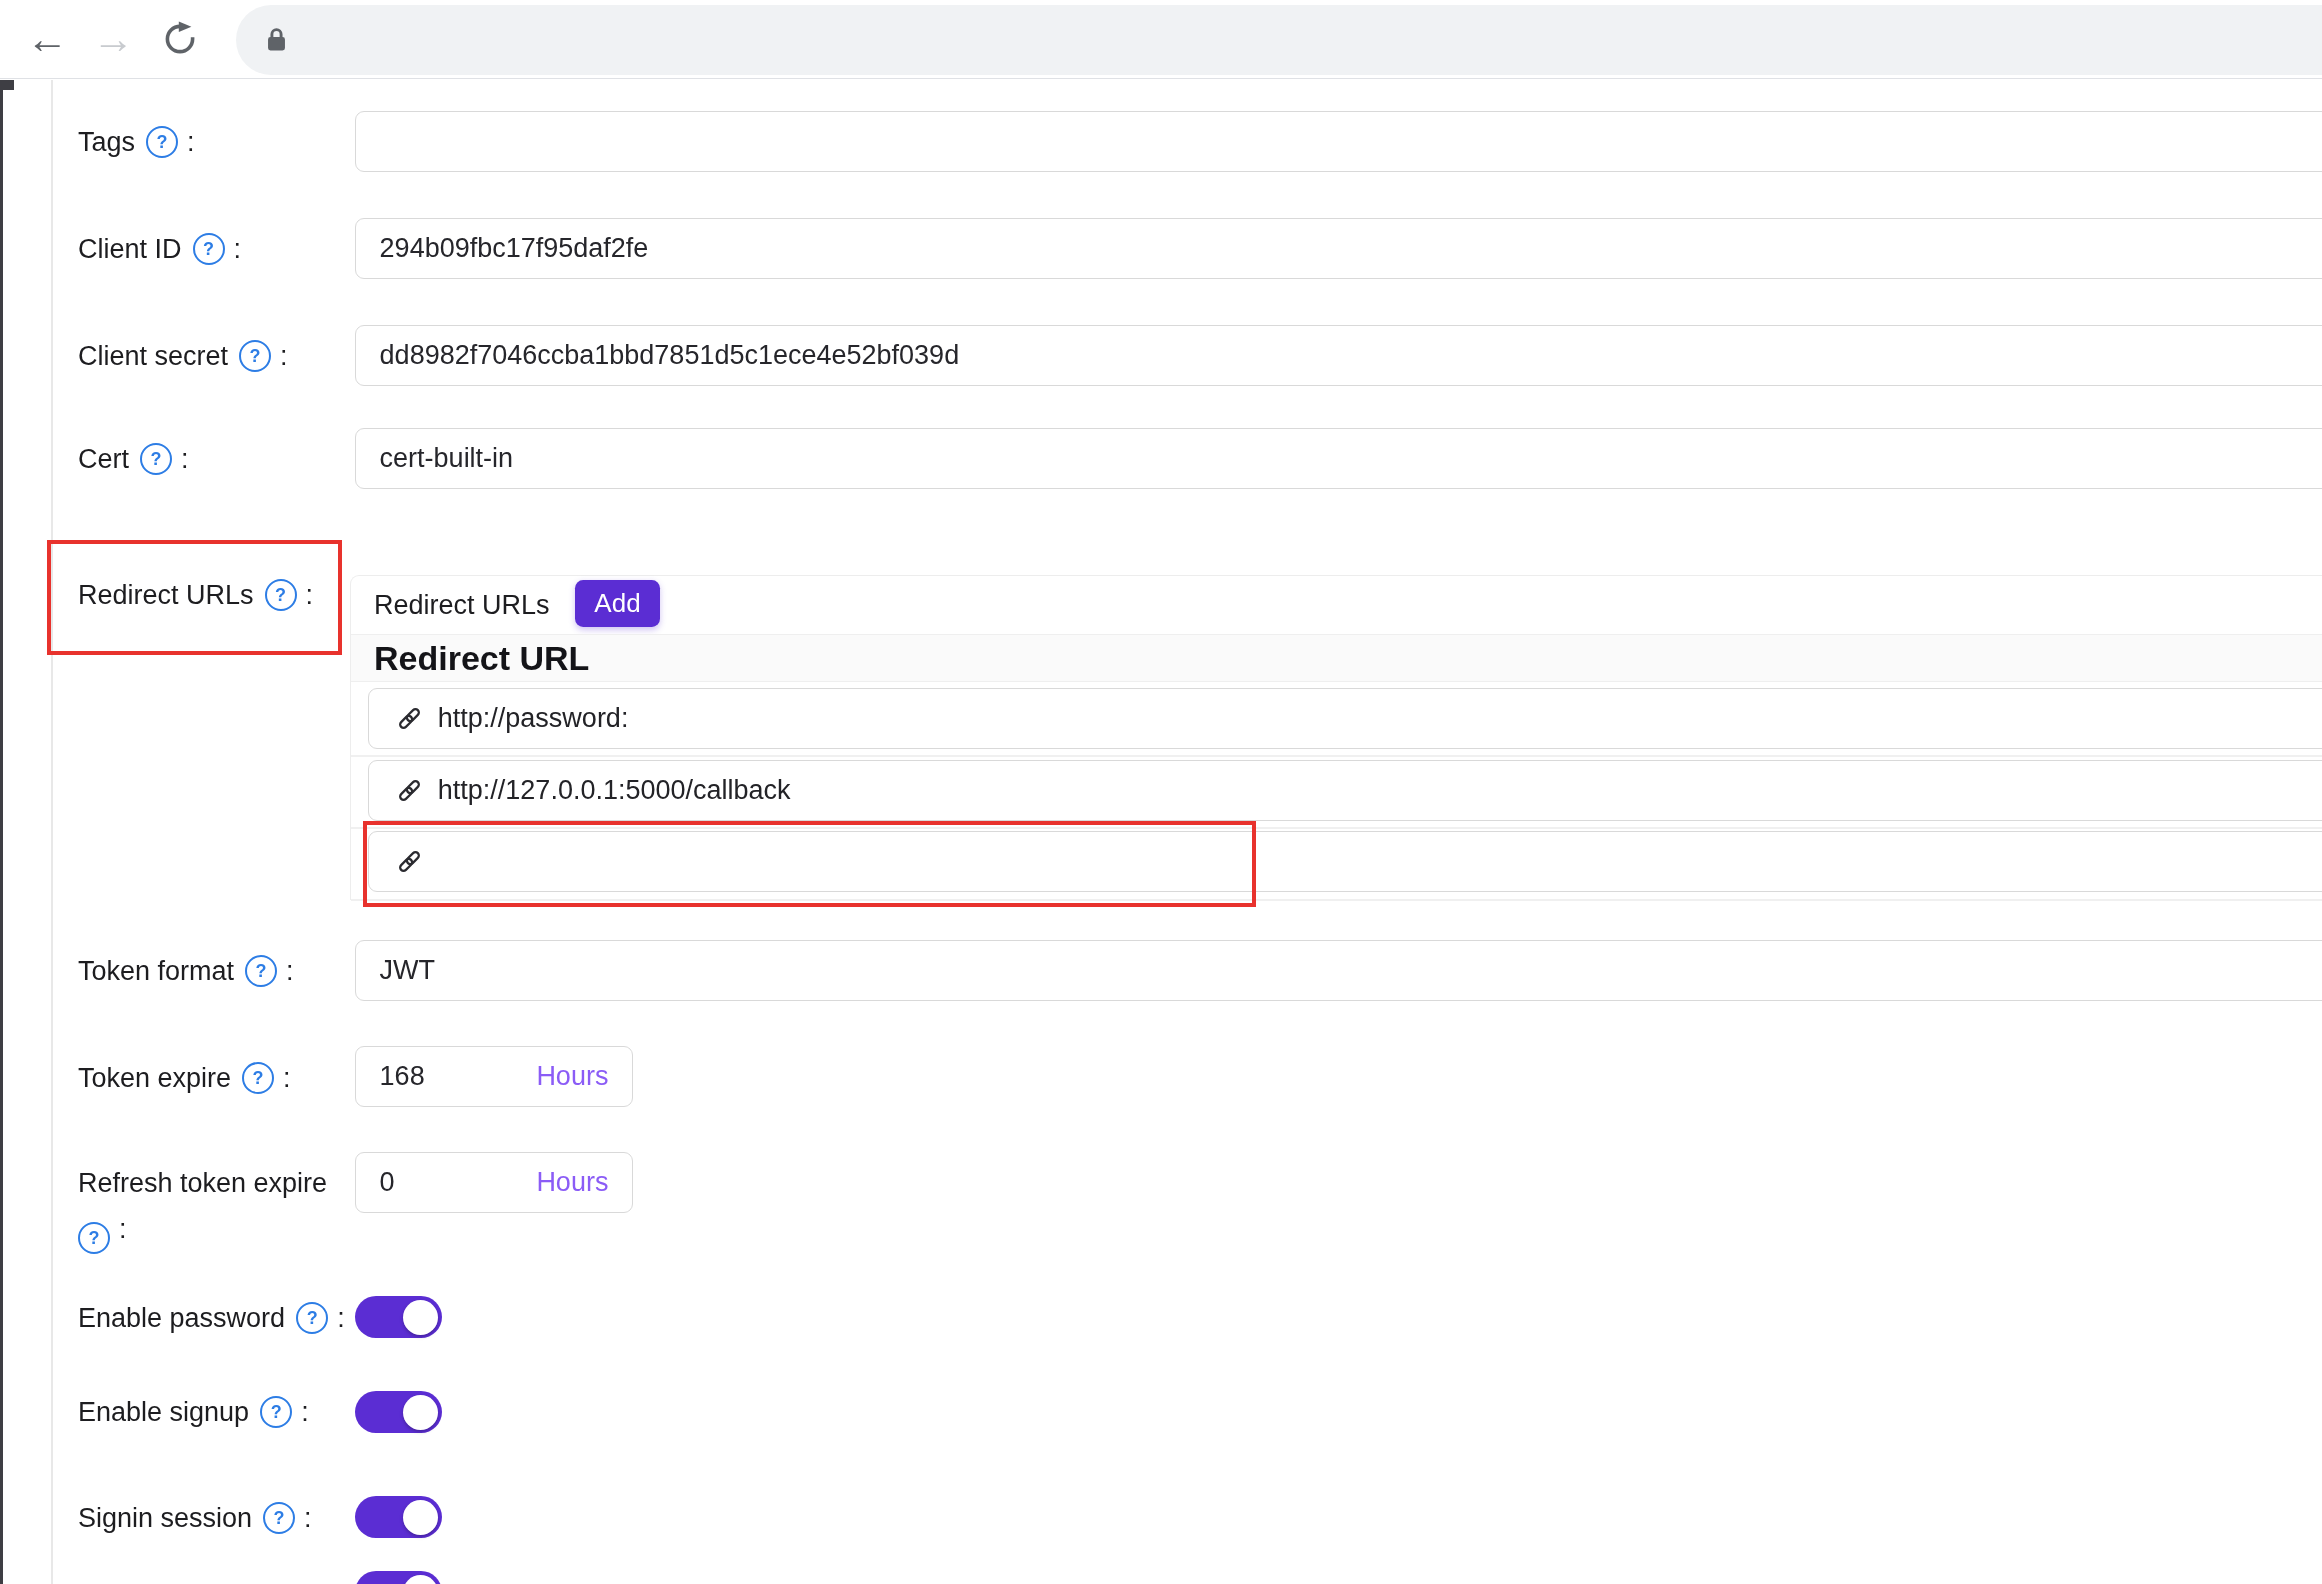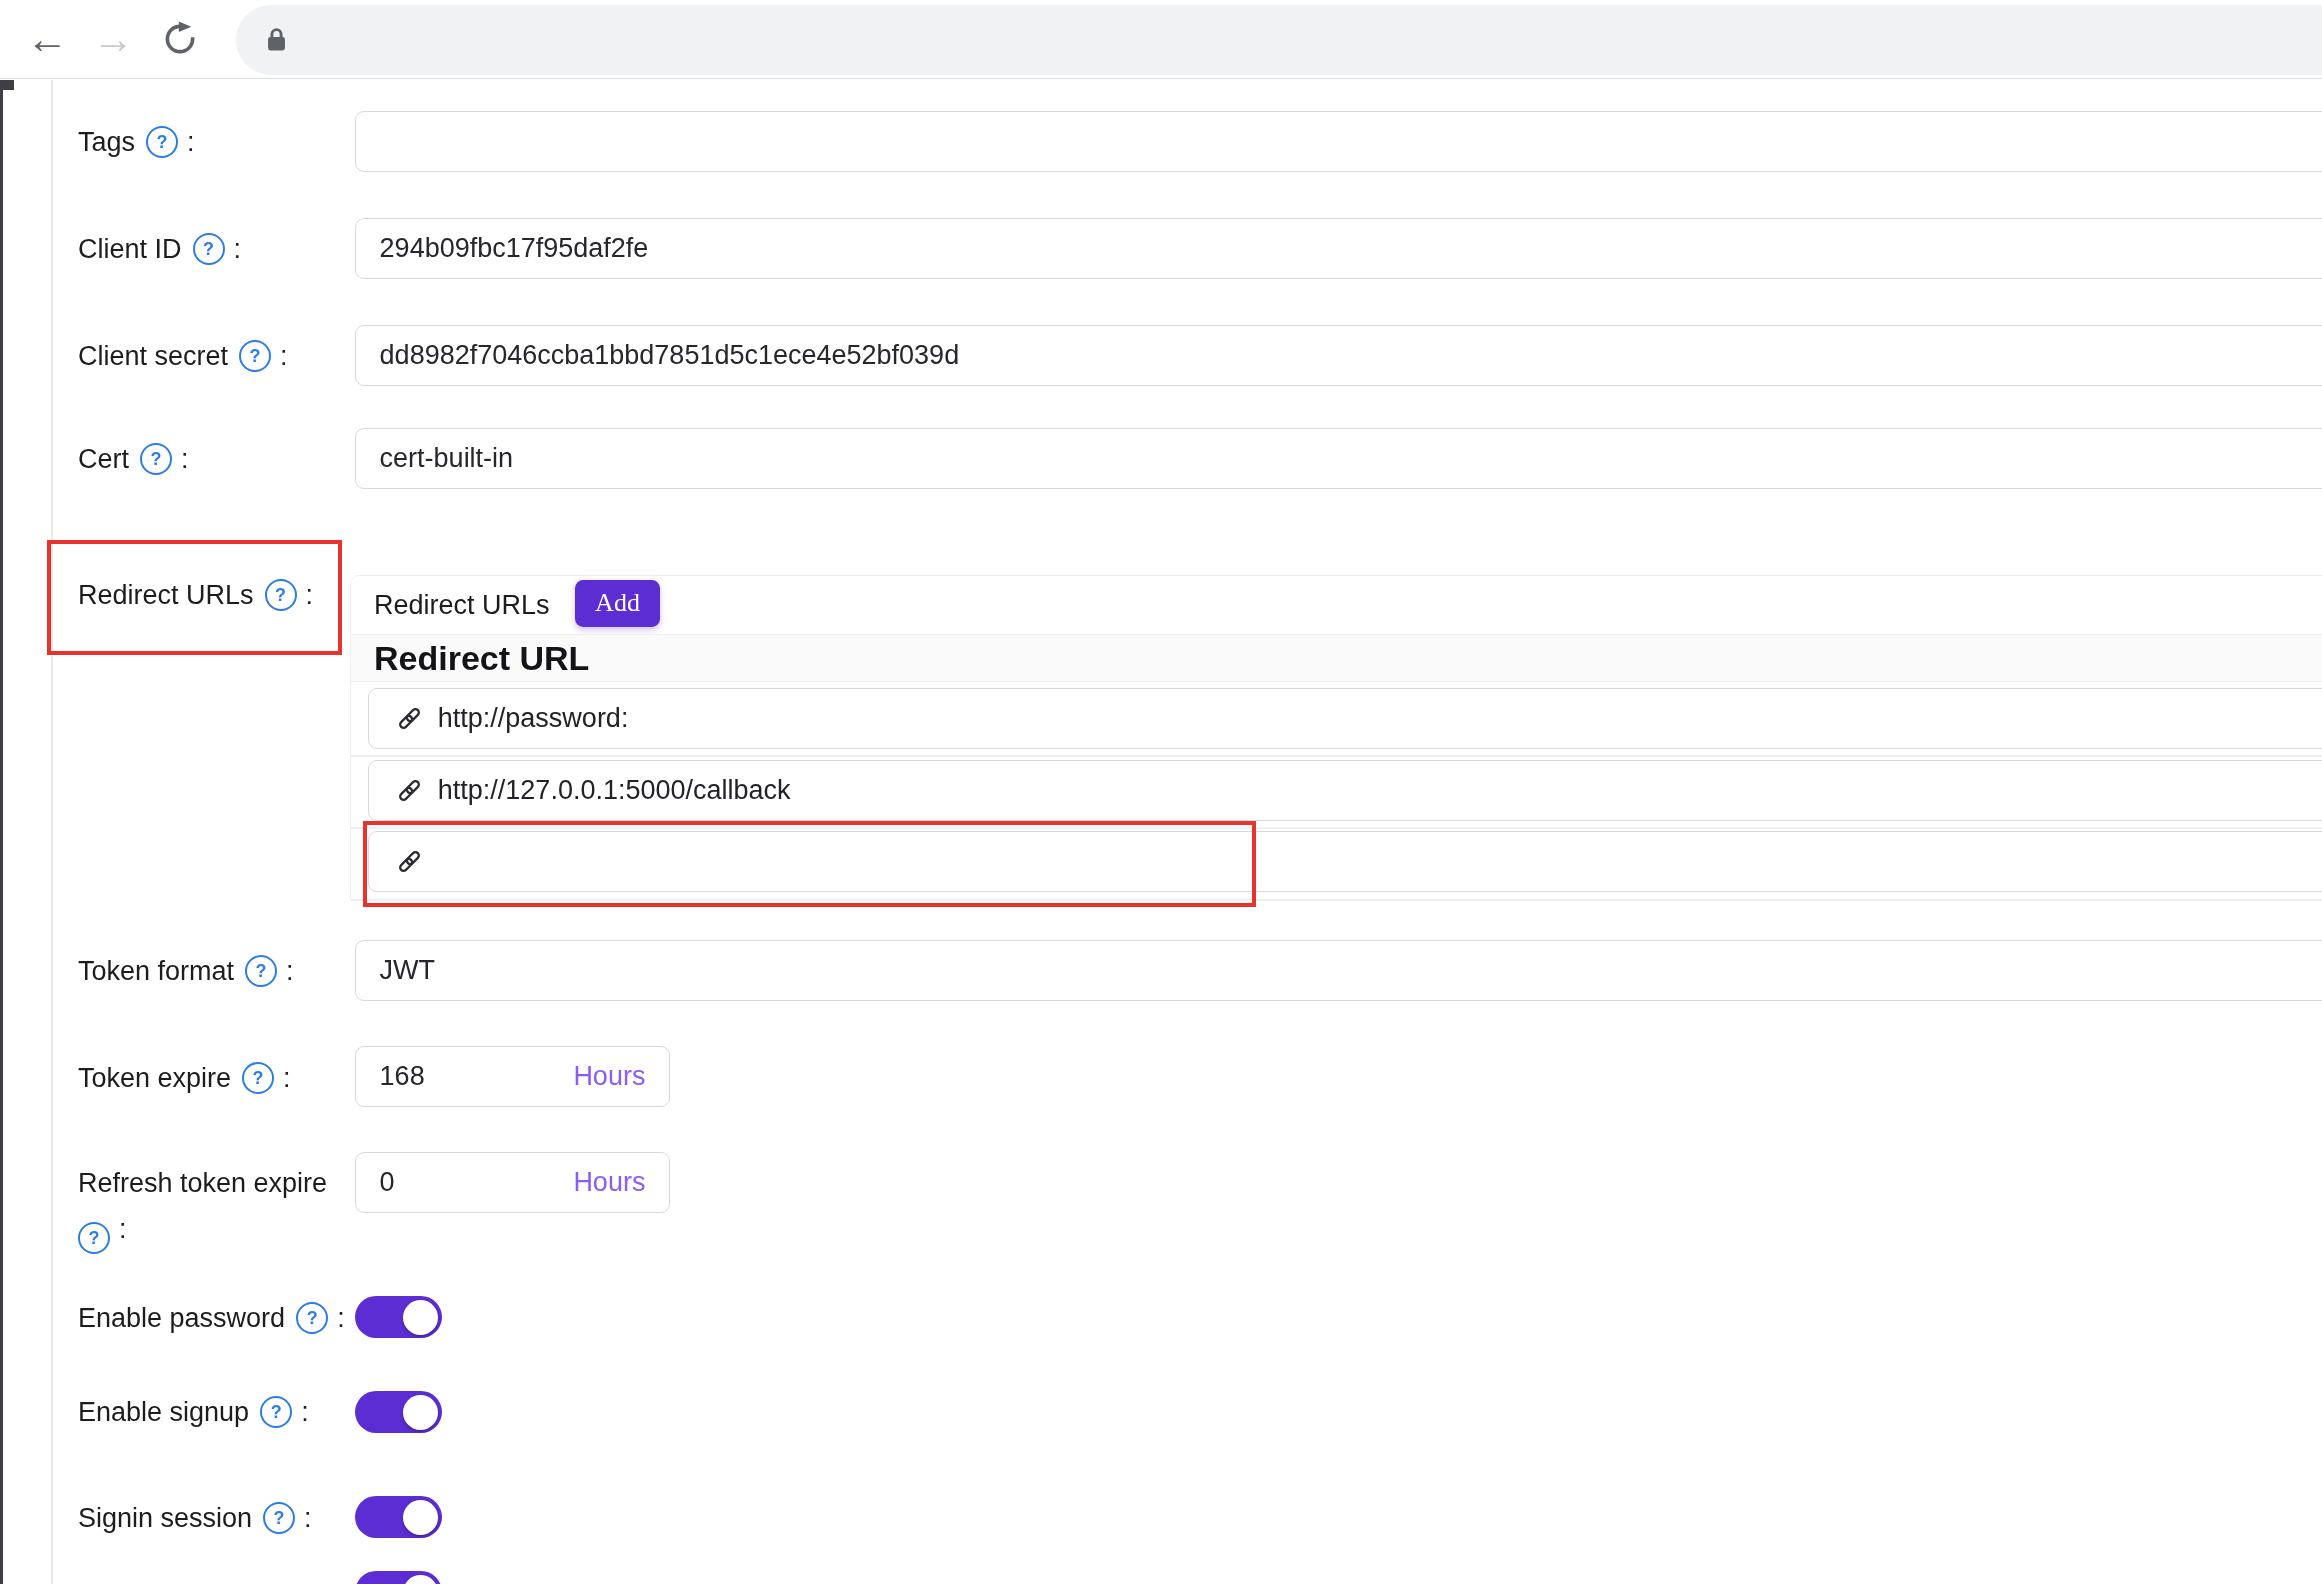--- a/index.html
+++ b/index.html
@@ -23,26 +23,26 @@
   
   .edge-dark{position:absolute;left:0;top:80px;width:2.7px;height:1505px;background:#3e3e44;}
   .edge-notch{position:absolute;left:2.7px;top:80px;width:11px;height:10px;background:#3e3e44;}
   .vline{position:absolute;left:51px;top:80px;width:1.8px;height:1505px;background:#e8e8e8;}
   
   .row-label{position:absolute;left:78px;height:44px;display:flex;align-items:center;font-size:27px;color:#1d1d20;white-space:nowrap;}
   .row-label-wrap{position:absolute;left:78px;width:273px;font-size:27px;color:#1d1d20;line-height:46px;}
   .qicon{display:inline-flex;align-items:center;justify-content:center;width:28px;height:28px;border:2.3px solid #2d7de5;border-radius:50%;color:#2d7de5;font-size:18px;font-weight:bold;margin:0 9px 0 11px;flex:none;cursor:pointer;}
   .qicon-inline{display:inline-flex;align-items:center;justify-content:center;width:28px;height:28px;border:2.3px solid #2d7de5;border-radius:50%;color:#2d7de5;font-size:18px;font-weight:bold;margin-right:9px;vertical-align:-5.5px;cursor:pointer;}
   .tinput{position:absolute;left:355px;width:2027px;height:61px;border:1.8px solid #d9d9d9;border-radius:9px;box-sizing:border-box;background:#fff;display:flex;align-items:center;padding:0 23.6px;font-size:27px;color:#26262b;}
-  .tinput.small{width:315px;}
+  .tinput.small{width:278px;}
   .tinput .unit{margin-left:auto;color:#8b5cf6;}
   
   .rtable{position:absolute;left:350px;top:575px;width:2018px;height:325px;border-top:1.8px solid #ededed;border-left:1.8px solid #ededed;border-radius:9px 0 0 0;box-sizing:border-box;background:#fff;}
   .rtable .title{position:absolute;left:23px;top:0;height:58px;display:flex;align-items:center;font-size:27px;color:#1d1d20;}
-  .add-btn{position:absolute;left:224px;top:3.6px;width:85px;height:47px;background:#5b2dd3;color:#fff;font-size:26px;border:none;border-radius:8.2px;display:flex;align-items:center;justify-content:center;cursor:pointer;box-shadow:0 2.7px 6.4px rgba(91,45,211,0.28);font-family:Liberation Serif, serif;}
+  .add-btn{position:absolute;left:224px;top:3.6px;width:85px;height:47px;background:#5b2dd3;color:#fff;font-size:26px;border:none;border-radius:8.2px;display:flex;align-items:center;justify-content:center;cursor:pointer;box-shadow:0 2.7px 6.4px rgba(91,45,211,0.28);font-family:Liberation Sans, sans-serif;}
   .rtable .thead{position:absolute;left:0;top:58px;width:2018px;height:48px;background:#fafafa;border-top:1.8px solid #efefef;border-bottom:1.8px solid #efefef;box-sizing:border-box;display:flex;align-items:center;}
   .rtable .thead span{margin-left:23px;font-size:34px;font-weight:bold;color:#141418;}
   .url-input{position:absolute;left:17.3px;width:2000px;height:61px;border:1.8px solid #d9d9d9;border-radius:9px;box-sizing:border-box;background:#fff;display:flex;align-items:center;padding:0 0 0 27px;font-size:27px;color:#232327;}
   .url-input svg{flex:none;margin-right:14.5px;}
   .rsep{position:absolute;left:0;width:2018px;height:1.8px;background:#f0f0f0;}
   
   .hl-box{position:absolute;border:4.5px solid #e8322d;background:transparent;z-index:5;pointer-events:none;}
   
   .switch{position:absolute;left:355px;width:87px;height:42px;border-radius:21px;background:#5b2dd3;cursor:pointer;}
   .switch .knob{position:absolute;top:3.6px;right:3.6px;width:35px;height:35px;border-radius:50%;background:#fff;box-shadow:0 1.8px 3.6px rgba(0,0,0,0.25);}

